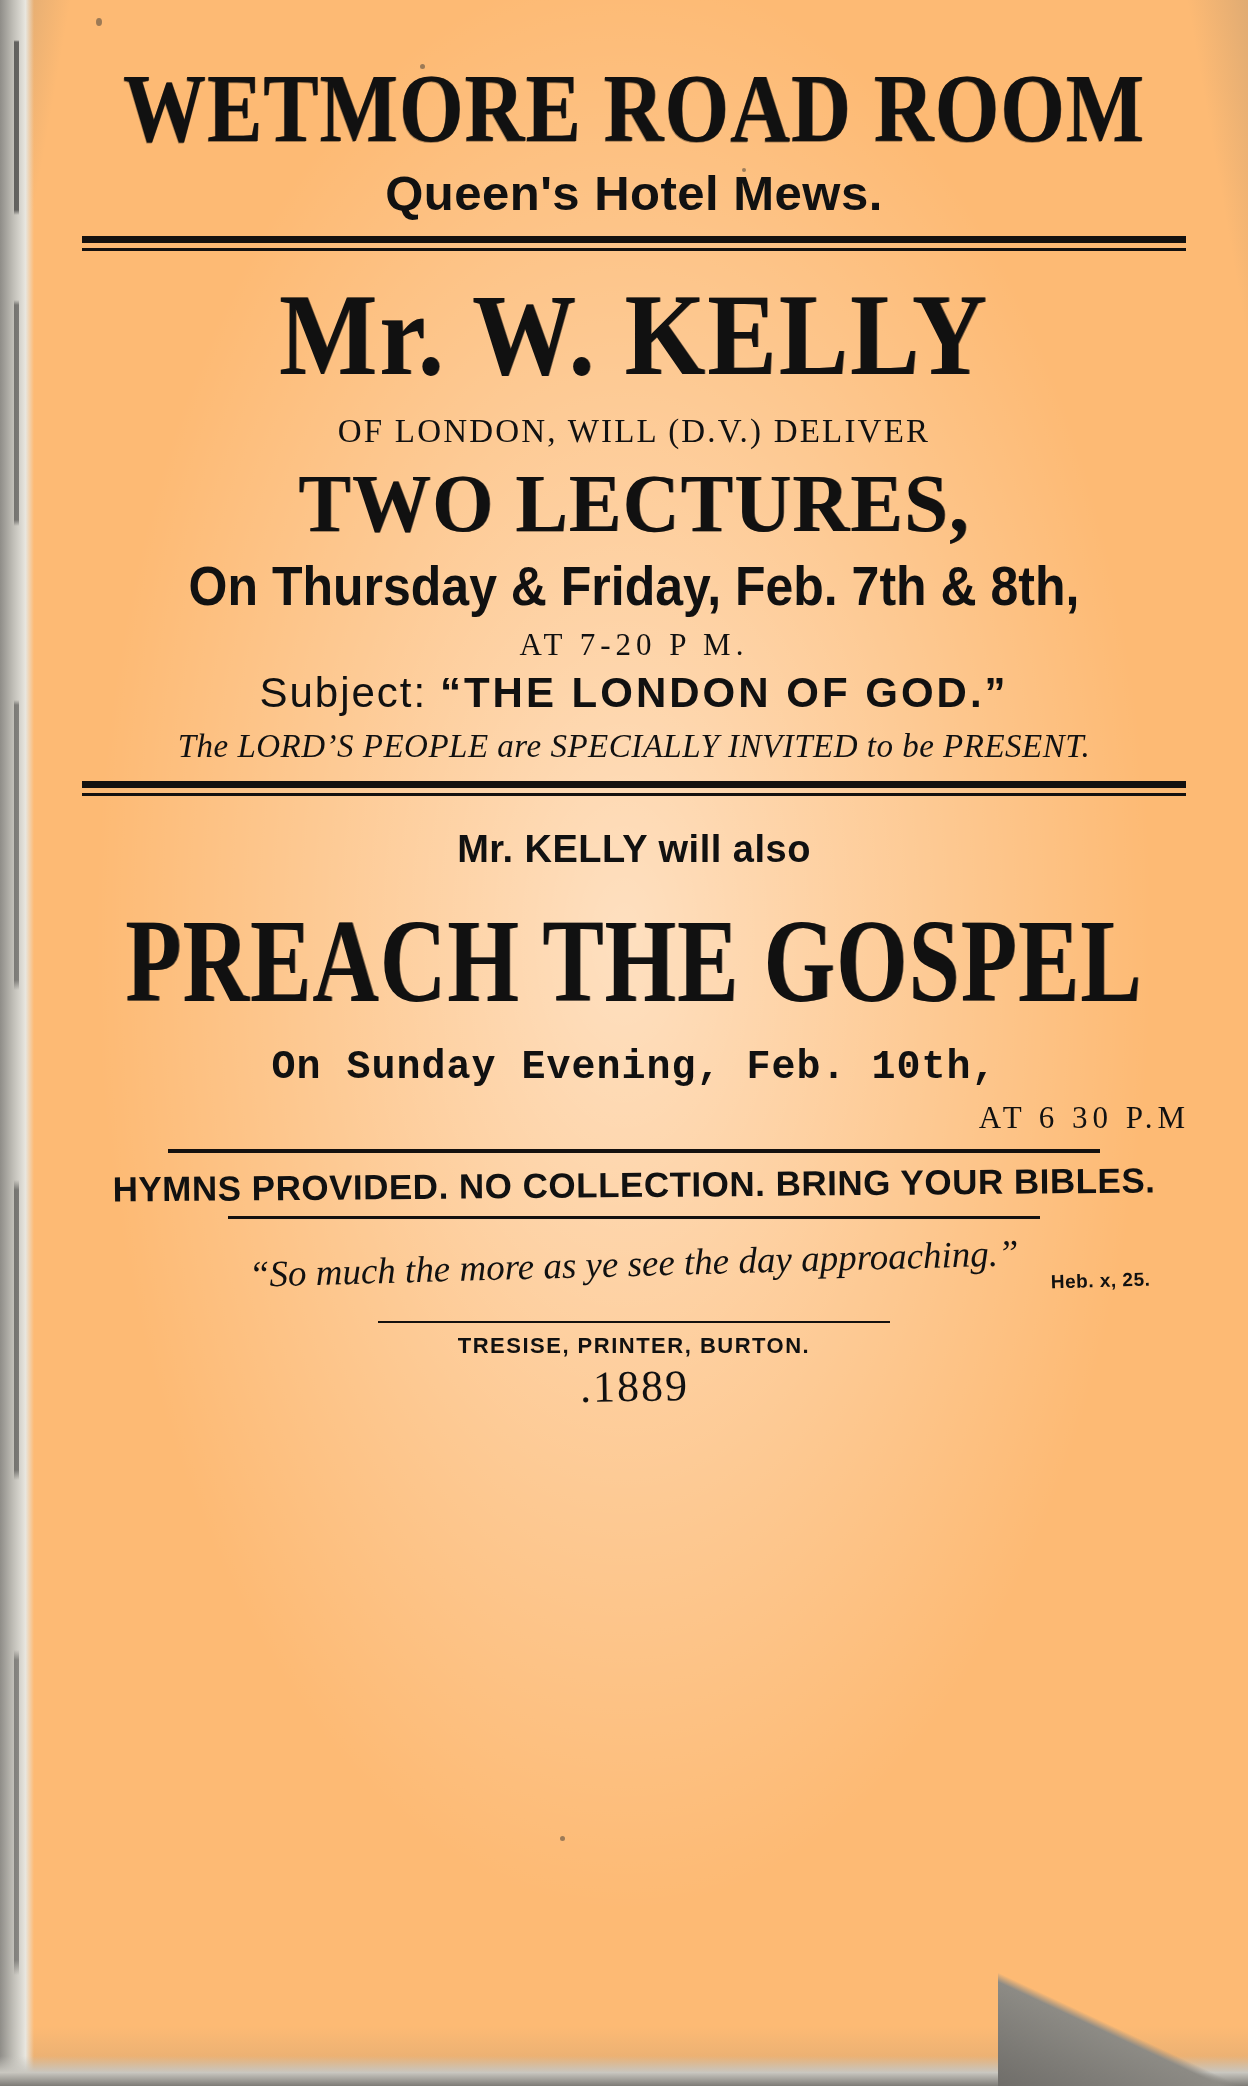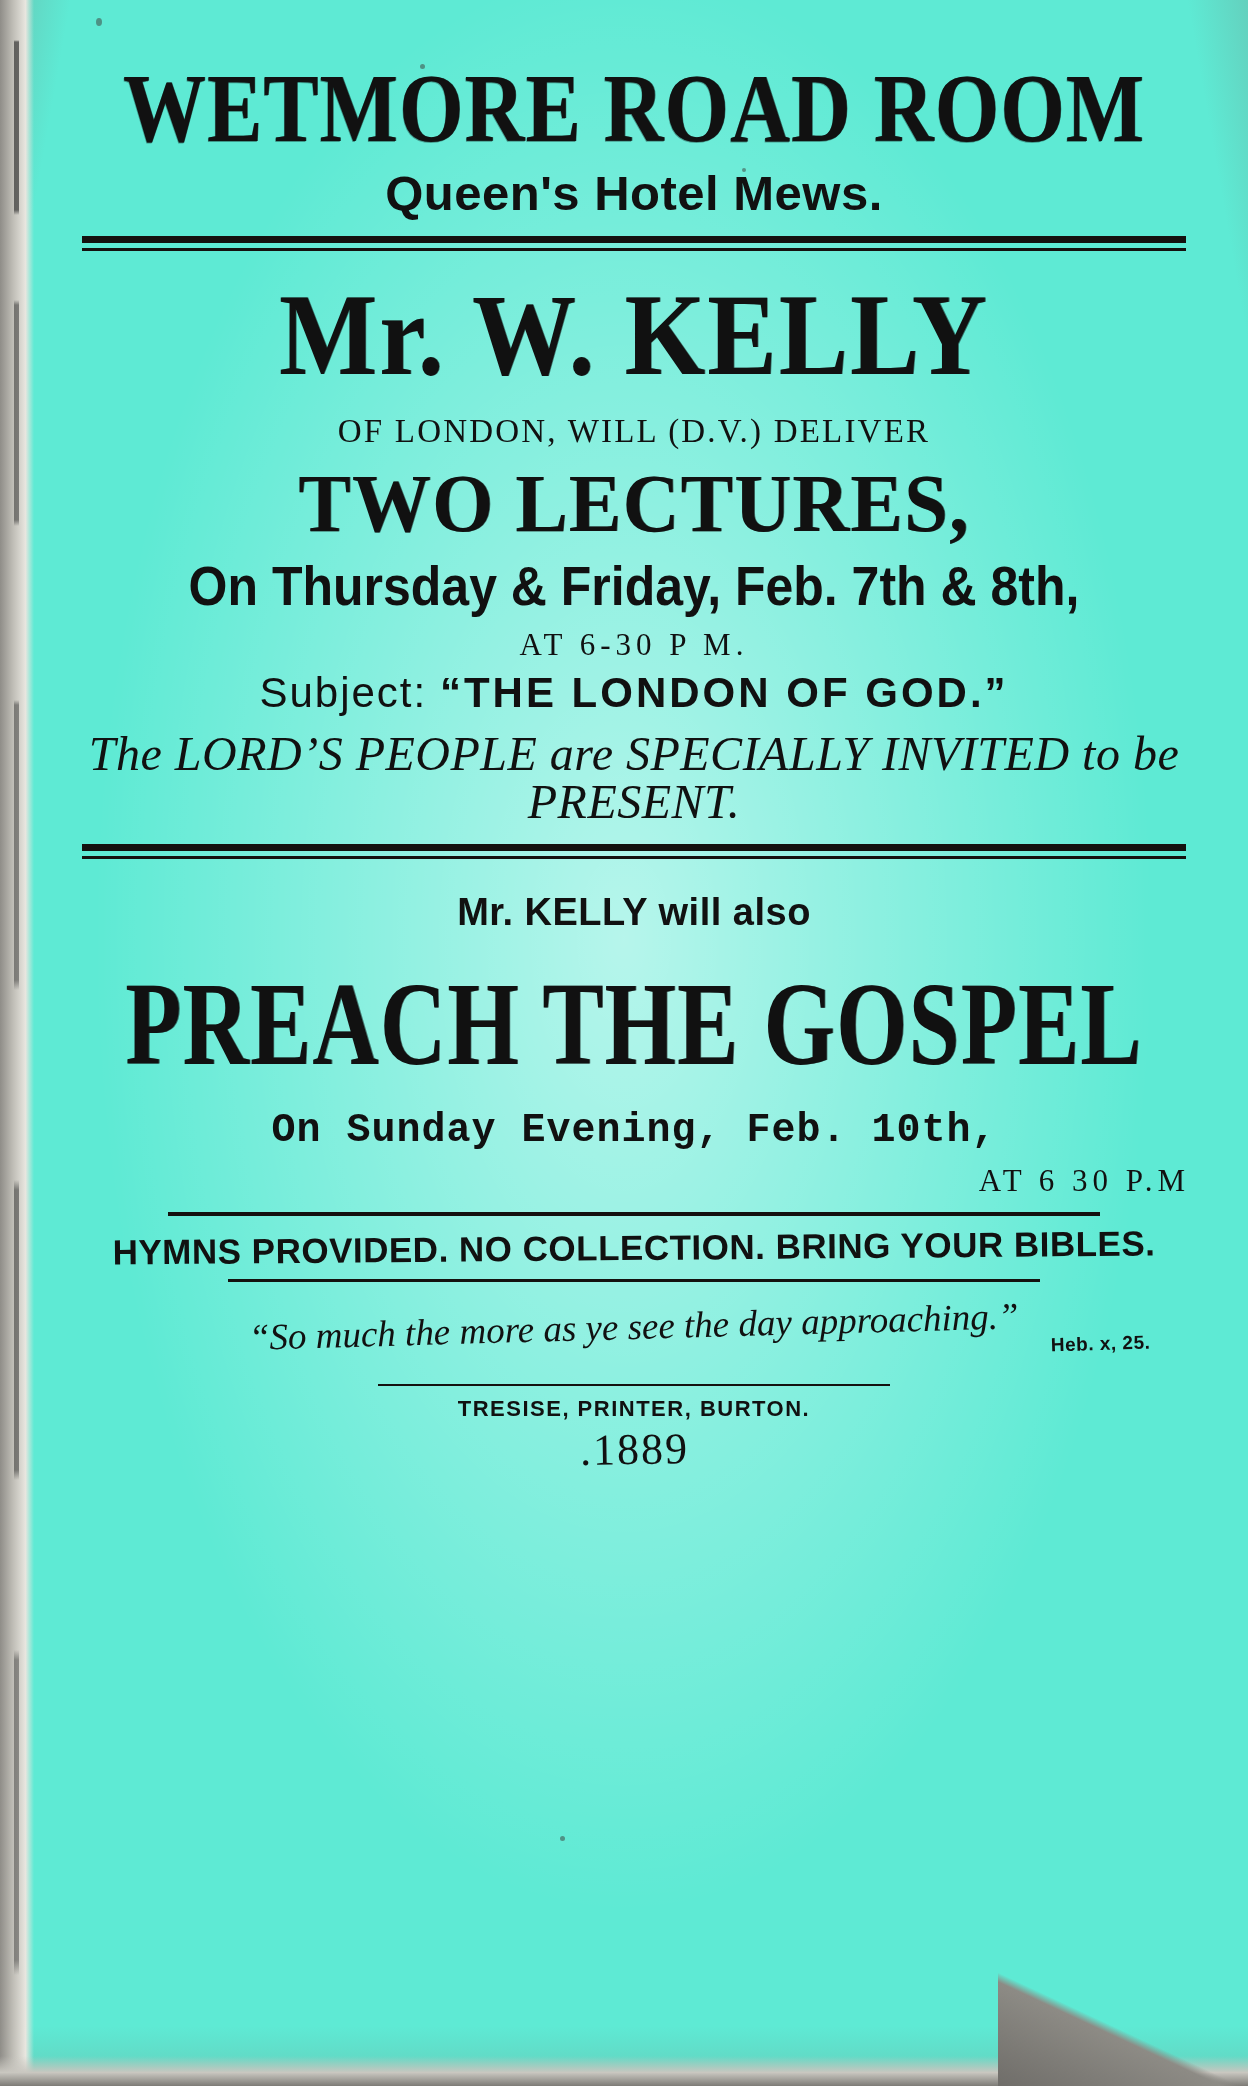--- a/index.html
+++ b/index.html
@@ -5,21 +5,21 @@
   html, body {
     margin: 0;
     padding: 0;
     background: #8a8a86;
   }
   .page {
     position: relative;
     width: 1248px;
     height: 2086px;
     margin: 0 auto;
-    background: #5eead4;
+    background: #fdba74;
     overflow: hidden;
     font-family: "Liberation Serif", serif;
     color: #111;
   }
   
   .page::before {
     content: "";
     position: absolute;
     inset: 0;
     background:
@@ -177,21 +177,21 @@
     font-family: "Liberation Sans", sans-serif;
     font-size: 42px;
     letter-spacing: 1px;
     margin: 12px 0 14px 0;
   }
   .subject .label { letter-spacing: 2px; text-align: center; }
   .subject .title { letter-spacing: 3px; font-weight: bold; }
   .invite {
     font-family: "Liberation Serif", serif;
     font-style: italic;
-    font-size: 48px;
+    font-size: 33px;
     letter-spacing: 0.5px;
     margin: 16px 0 6px 0;
   }
 
   .also {
     font-family: "Liberation Sans", sans-serif;
     font-weight: bold;
     font-size: 38px;
     letter-spacing: 0.5px;
     margin: 34px 0 18px 0;
@@ -294,21 +294,21 @@
 
     <h2 class="ln speaker">Mr. W. KELLY</h2>
 
     <p class="ln of-london">OF LONDON, WILL (D.V.) DELIVER</p>
 
     <h2 class="ln two-lectures">TWO LECTURES,</h2>
 
 
     <p class="ln dates">On Thursday &amp; Friday, Feb. 7th &amp; 8th,</p>
 
-    <p class="ln time">AT 6-30 P M.</p>
+    <p class="ln time">AT 7-20 P M.</p>
 
     <p class="ln subject">
       <span class="label">Subject:</span>
       <span class="title">“THE LONDON OF GOD.”</span>
     </p>
 
     <p class="ln invite">The LORD’S PEOPLE are SPECIALLY INVITED to be PRESENT.</p>
 
     <hr class="rule-double">
 

